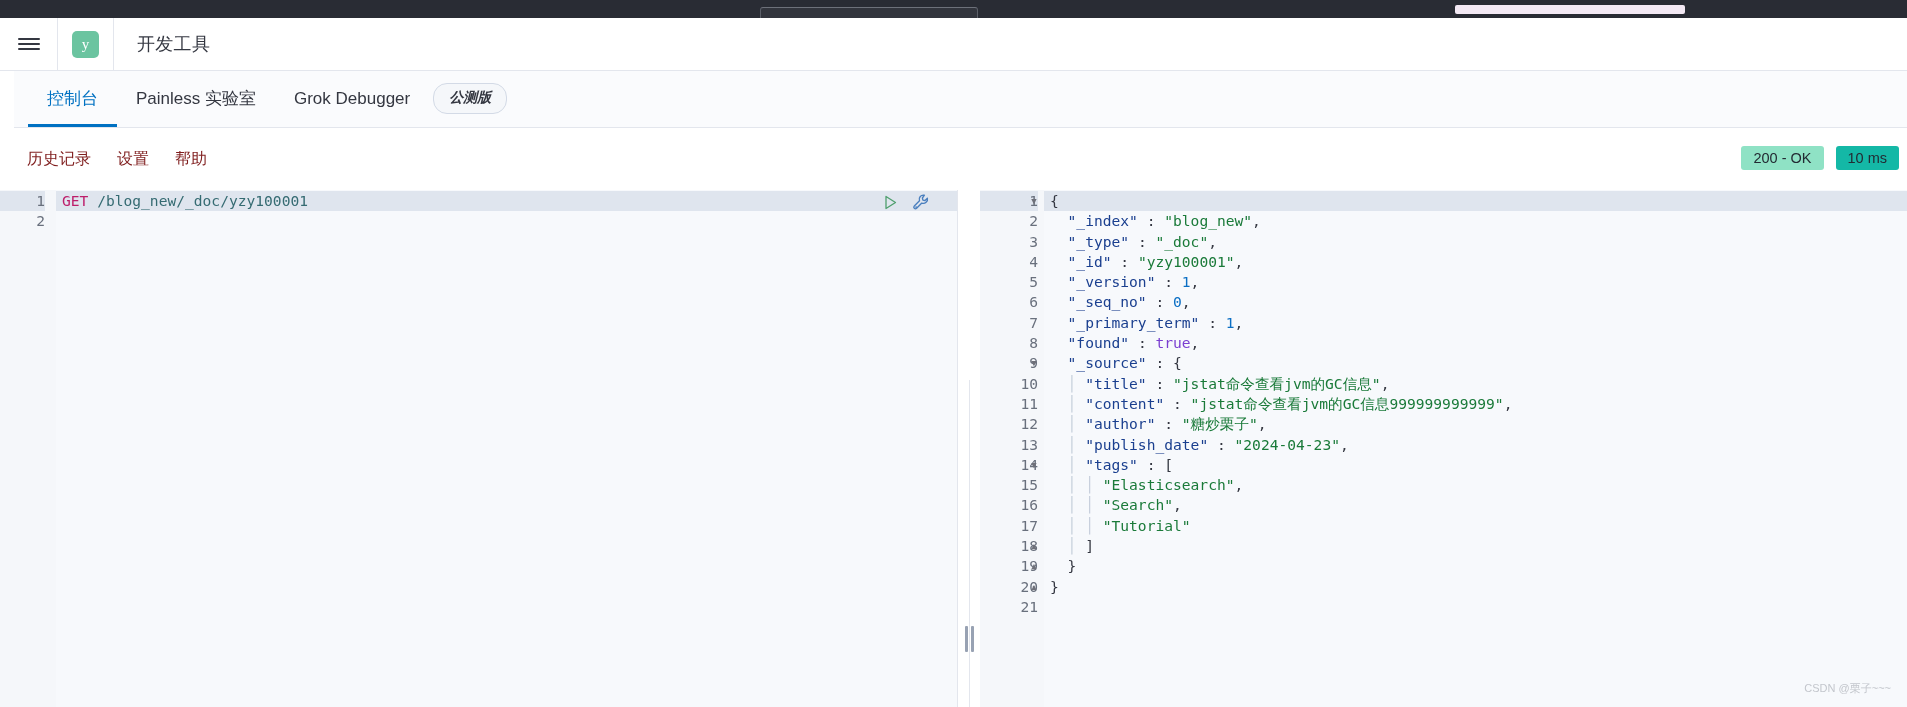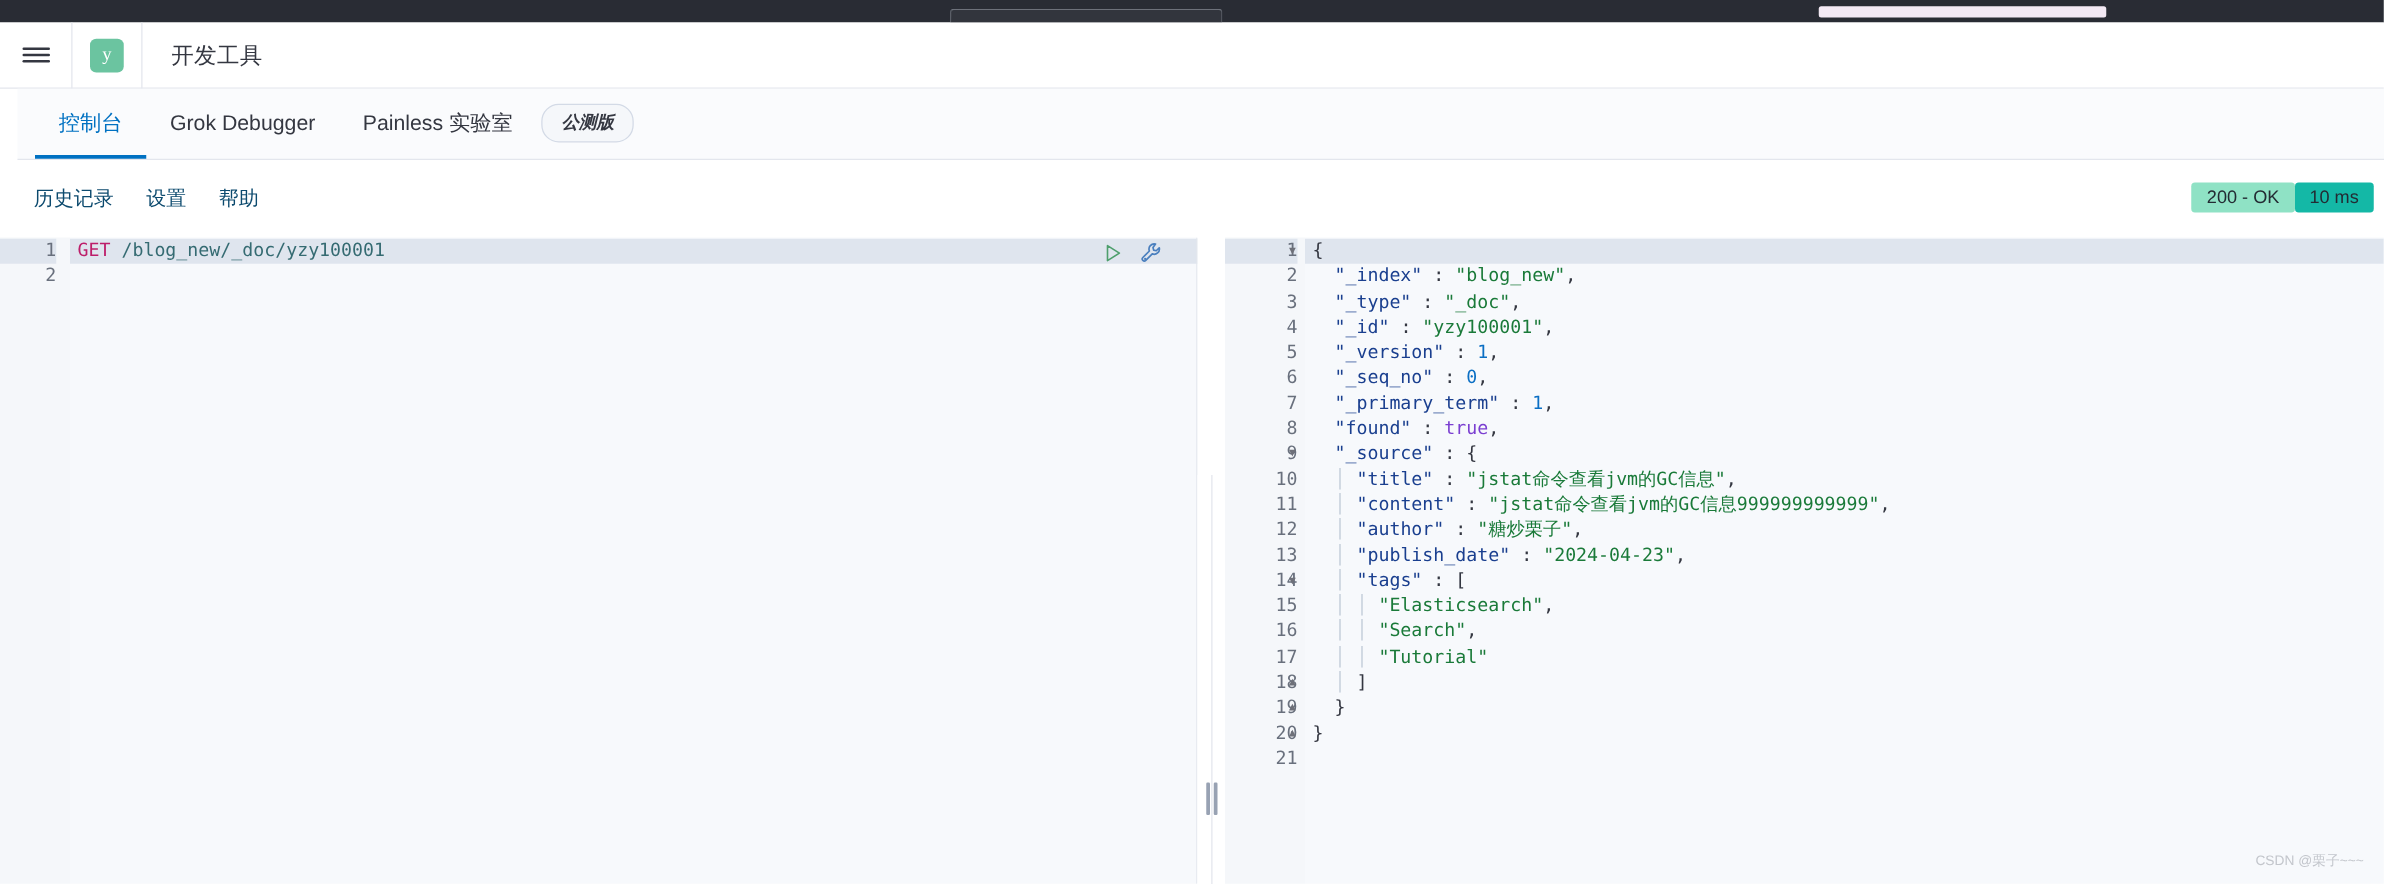--- a/index.html
+++ b/index.html
@@ -97,26 +97,26 @@
 
   
   .subbar {
     position: absolute; top: 128px; left: 0;
     width: 1907px; height: 62px;
     background: #ffffff;
     display: flex; align-items: center;
     padding-left: 14px;
   }
   .subbar-item {
-    font-size: 16px; color: #0c4a6e;
+    font-size: 16px; color: #7f1d1d;
     padding: 0 13px; cursor: pointer;
   }
   .status-wrap {
     position: absolute; right: 8px; top: 18px;
-    display: flex; align-items: center; gap: 0;
+    display: flex; align-items: center; gap: 12px;
   }
   .badge-ok {
     background: #8fe2c5; color: #232b33;
     padding: 4px 12px; border-radius: 3px;
     font-size: 14.5px; white-space: nowrap;
   }
   .badge-ms {
     background: #14b8a6; color: #232b33;
     padding: 4px 12px; border-radius: 3px;
     font-size: 14.5px; white-space: nowrap;
@@ -234,22 +234,22 @@
     </div>
   </div>
   <div class="hdr-cell logo-cell">
     <div class="logo-badge">y</div>
   </div>
   <div class="app-title">开发工具</div>
 </div>
 
 <div class="tabbar">
   <div class="tab active">控制台</div>
+  <div class="tab">Painless 实验室</div>
   <div class="tab">Grok Debugger</div>
-  <div class="tab">Painless 实验室</div>
   <div class="beta-pill">公测版</div>
 </div>
 
 <div class="subbar">
   <div class="subbar-item">历史记录</div>
   <div class="subbar-item">设置</div>
   <div class="subbar-item">帮助</div>
   <div class="status-wrap">
     <div class="badge-ok">200 - OK</div>
     <div class="badge-ms">10 ms</div>

